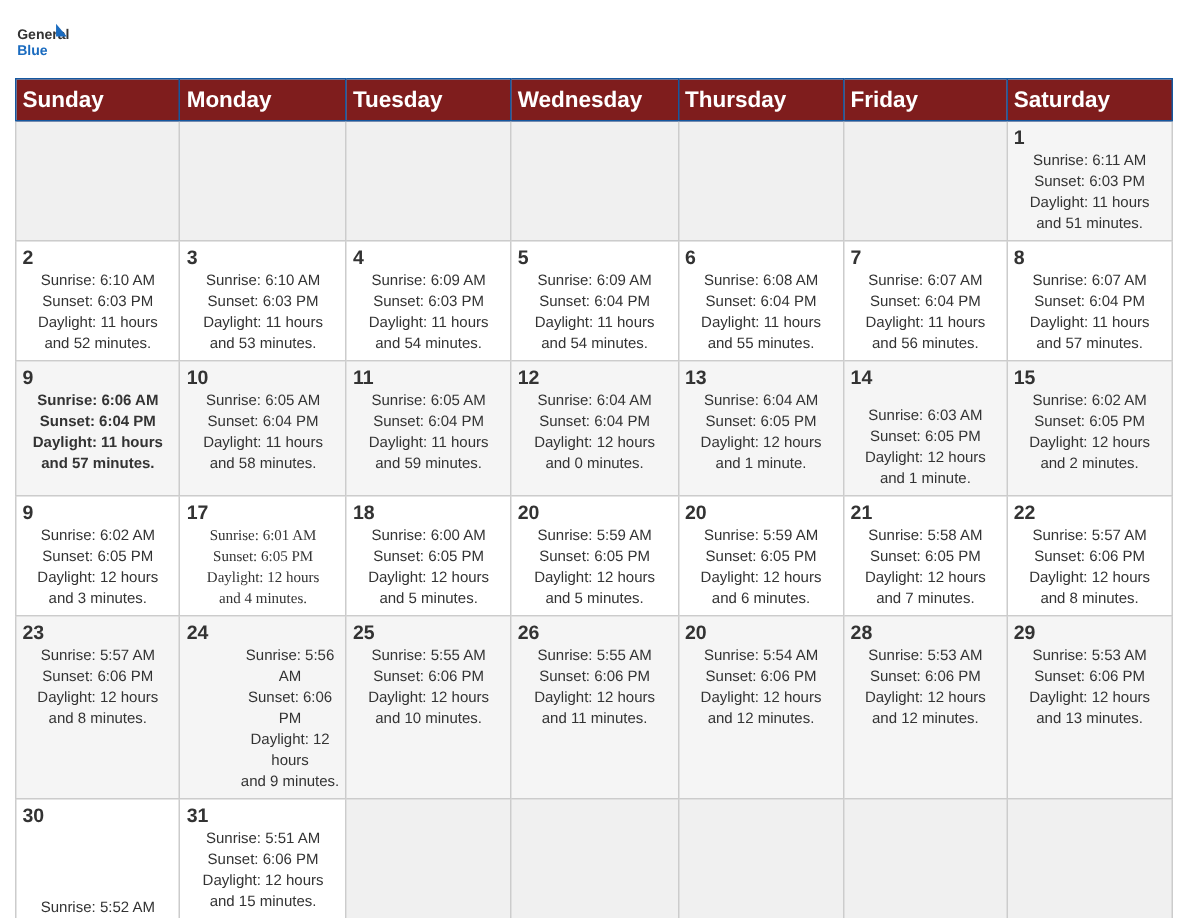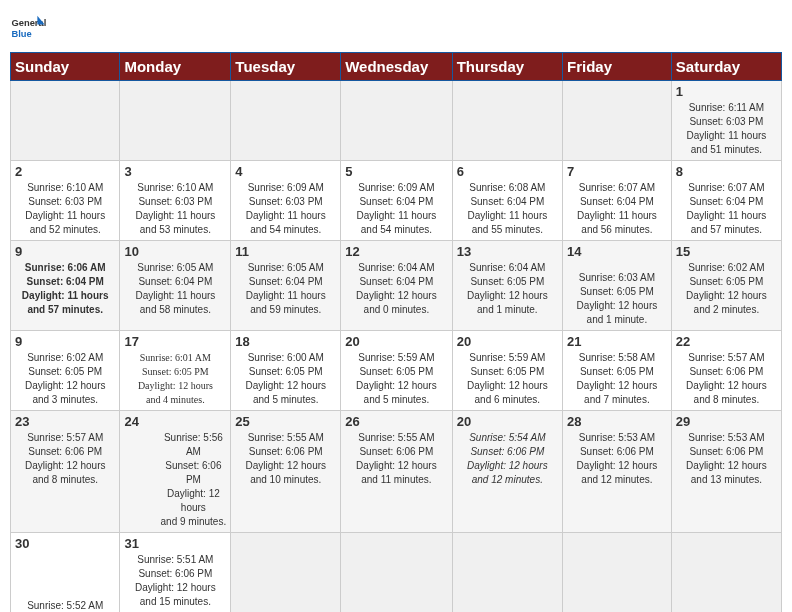--- a/index.html
+++ b/index.html
@@ -303,21 +303,21 @@
         </td>
         <td>
           <span class="day-number">26</span>
           <div class="day-info" style="white-space: pre-line;">Sunrise: 5:55 AM
 Sunset: 6:06 PM
 Daylight: 12 hours
 and 11 minutes.</div>
         </td>
         <td>
           <span class="day-number">20</span>
-          <div class="day-info" style="white-space: pre-line; font-style: italic;">Sunrise: 5:54 AM
+          <div class="day-info" style="white-space: pre-line;">Sunrise: 5:54 AM
 Sunset: 6:06 PM
 Daylight: 12 hours
 and 12 minutes.</div>
         </td>
         <td>
           <span class="day-number">28</span>
           <div class="day-info" style="white-space: pre-line;">Sunrise: 5:53 AM
 Sunset: 6:06 PM
 Daylight: 12 hours
 and 12 minutes.</div>

